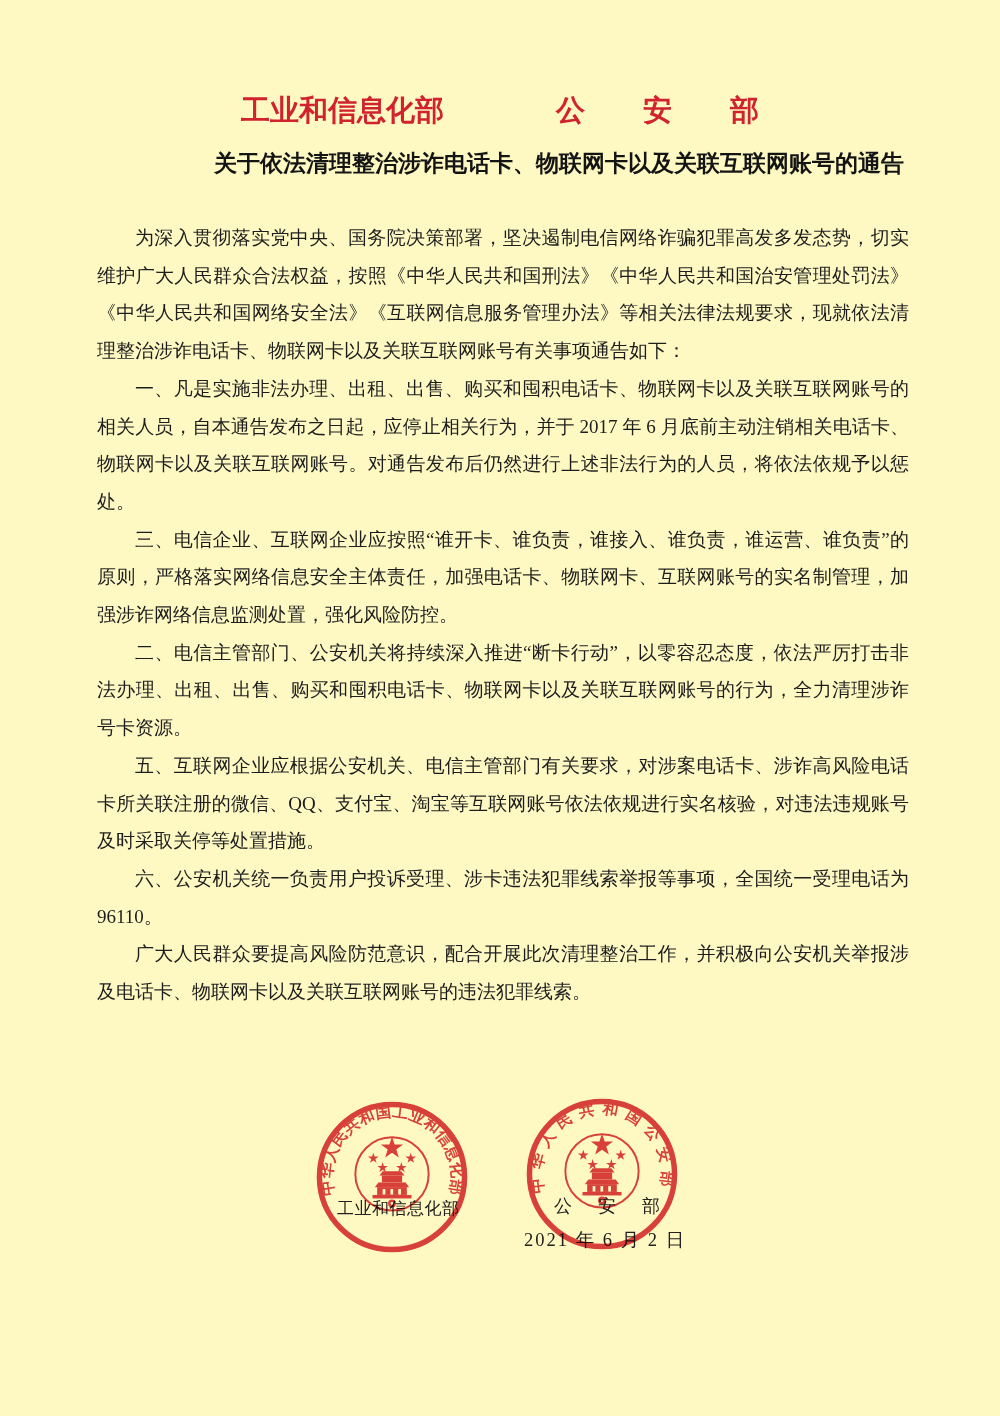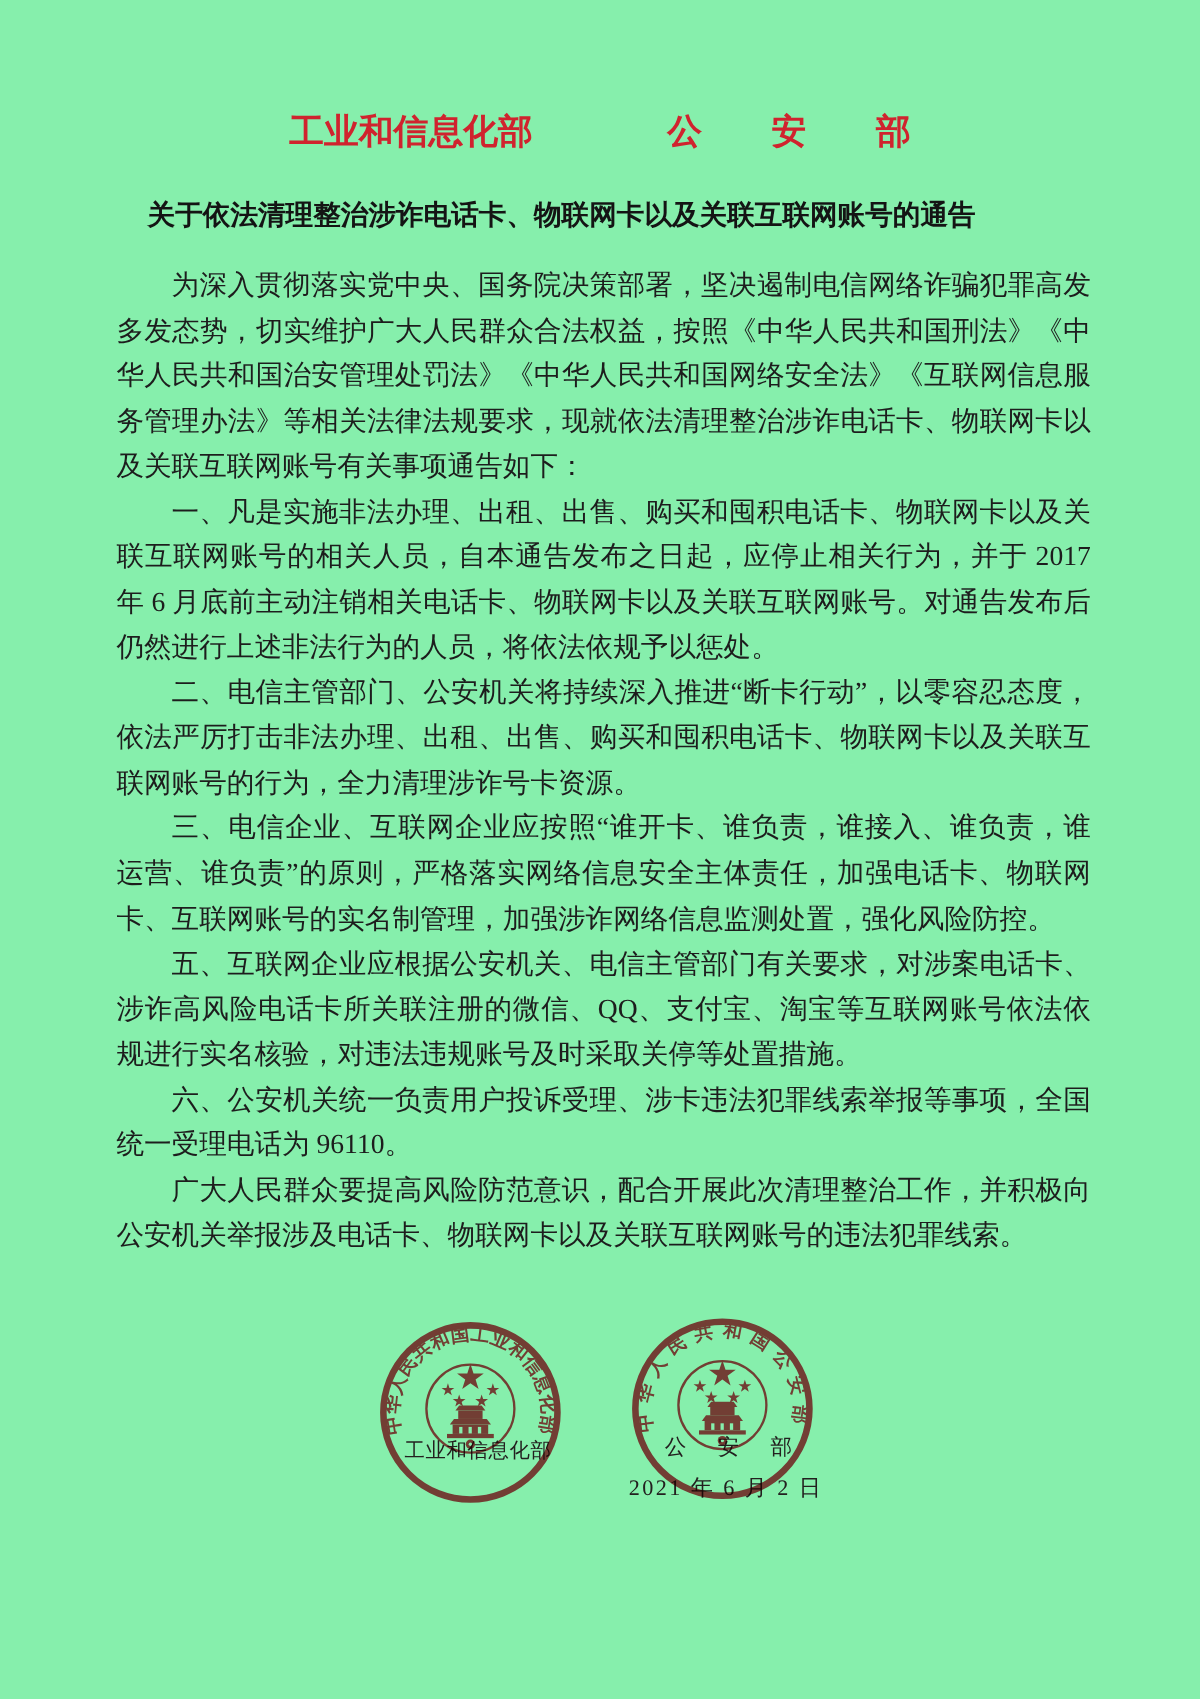--- a/index.html
+++ b/index.html
@@ -1,41 +1,41 @@
 <!DOCTYPE html>
 <html><head>
 <meta charset="utf-8">
 <style>
   html,body{margin:0;padding:0;}
   body{
     width:1000px;height:1416px;background:#ffffff;
     font-family:"Liberation Serif","DejaVu Serif",serif;
     position:relative;overflow:hidden;
   }
-  .page{position:absolute;inset:0;background:#86efac;}
+  .page{position:absolute;inset:0;background:#fef9c3;}
 
   
   .red-header{
     position:absolute;top:92px;left:0;width:1000px;
     display:flex;justify-content:center;align-items:baseline;gap:112px;
     font-weight:bold;font-size:29px;line-height:36px;
     color:#d0232e;
   }
   .m-right{letter-spacing:58px;margin-right:-58px;}
 
   
   .title{
-    position:absolute;top:148px;left:0;width:904px;margin:16px;
-    text-align:center;font-size:23px;line-height:32px;font-weight:bold;color:#141414;
+    position:absolute;top:148px;left:0;width:904px;margin:0;
+    text-align:right;font-size:23px;line-height:32px;font-weight:bold;color:#141414;
   }
 
   
   .body-text{
     position:absolute;top:219px;left:97px;width:812px;
-    font-size:23px;line-height:37.7px;color:#1d1d1d;
+    font-size:19px;line-height:37.7px;color:#1d1d1d;
     text-align:justify;
   }
   .para{margin:0;text-indent:2em;}
 
   
   .sig,.sig-date{position:absolute;color:#23201f;z-index:1;white-space:nowrap;}
   .sig-miit{left:337px;top:1197px;font-size:17px;letter-spacing:0.5px;}
   .sig-mps{left:554px;top:1194px;font-size:18px;letter-spacing:26px;}
   .sig-date{left:524px;top:1227px;font-size:18.5px;letter-spacing:2px;}
 
@@ -64,23 +64,23 @@
   </div>
 
   <h1 class="title">关于依法清理整治涉诈电话卡、物联网卡以及关联互联网账号的通告</h1>
 
   <div class="body-text">
 
       <p class="para">为深入贯彻落实党中央、国务院决策部署，坚决遏制电信网络诈骗犯罪高发多发态势，切实维护广大人民群众合法权益，按照《中华人民共和国刑法》《中华人民共和国治安管理处罚法》《中华人民共和国网络安全法》《互联网信息服务管理办法》等相关法律法规要求，现就依法清理整治涉诈电话卡、物联网卡以及关联互联网账号有关事项通告如下：</p>
 
       <p class="para">一、凡是实施非法办理、出租、出售、购买和囤积电话卡、物联网卡以及关联互联网账号的相关人员，自本通告发布之日起，应停止相关行为，并于 2017 年 6 月底前主动注销相关电话卡、物联网卡以及关联互联网账号。对通告发布后仍然进行上述非法行为的人员，将依法依规予以惩处。</p>
 
+      <p class="para">三、电信企业、互联网企业应按照“谁开卡、谁负责，谁接入、谁负责，谁运营、谁负责”的原则，严格落实网络信息安全主体责任，加强电话卡、物联网卡、互联网账号的实名制管理，加强涉诈网络信息监测处置，强化风险防控。</p>
+
       <p class="para">二、电信主管部门、公安机关将持续深入推进“断卡行动”，以零容忍态度，依法严厉打击非法办理、出租、出售、购买和囤积电话卡、物联网卡以及关联互联网账号的行为，全力清理涉诈号卡资源。</p>
-
-      <p class="para">三、电信企业、互联网企业应按照“谁开卡、谁负责，谁接入、谁负责，谁运营、谁负责”的原则，严格落实网络信息安全主体责任，加强电话卡、物联网卡、互联网账号的实名制管理，加强涉诈网络信息监测处置，强化风险防控。</p>
 
 
       <p class="para">五、互联网企业应根据公安机关、电信主管部门有关要求，对涉案电话卡、涉诈高风险电话卡所关联注册的微信、QQ、支付宝、淘宝等互联网账号依法依规进行实名核验，对违法违规账号及时采取关停等处置措施。</p>
 
       <p class="para">六、公安机关统一负责用户投诉受理、涉卡违法犯罪线索举报等事项，全国统一受理电话为 96110。</p>
 
       <p class="para">广大人民群众要提高风险防范意识，配合开展此次清理整治工作，并积极向公安机关举报涉及电话卡、物联网卡以及关联互联网账号的违法犯罪线索。</p>
 
     </div>
 

